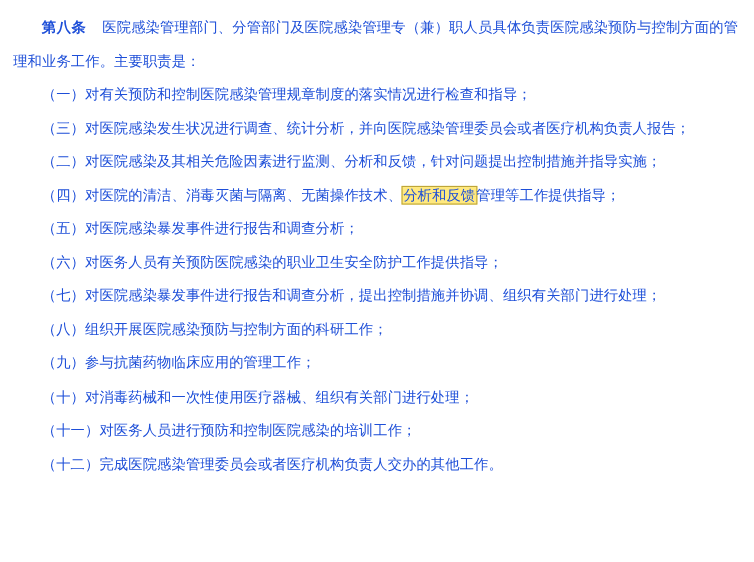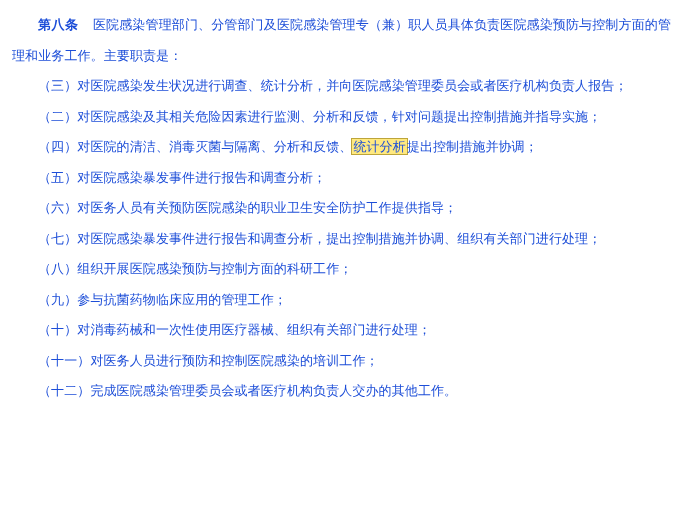--- a/index.html
+++ b/index.html
@@ -50,26 +50,27 @@
     -webkit-box-decoration-break: clone;
   }
 </style>
 </head>
 <body>
 
 <div id="doc">
 
   <p class="para indent"><span class="bold-head">第八条</span><span class="gap"></span><span>医院感染管理部门、分管部门及医院感染管理专（兼）职人员具体负责医院感染预防与控制方面的管理和业务工作。主要职责是：</span></p>
 
+  <p class="para indent"><span>（一）对有关预防和控制医院感染管理规章制度的落实情况进行检查和指导；</span></p>
 
   <p class="para indent"><span>（三）对医院感染发生状况进行调查、统计分析，并向医院感染管理委员会或者医疗机构负责人报告；</span></p>
 
   <p class="para indent"><span>（二）对医院感染及其相关危险因素进行监测、分析和反馈，针对问题提出控制措施并指导实施；</span></p>
 
-  <p class="para indent"><span>（四）对医院的清洁、消毒灭菌与隔离、分析和反馈、</span><span class="hl">统计分析</span><span>提出控制措施并协调；</span></p>
+  <p class="para indent"><span>（四）对医院的清洁、消毒灭菌与隔离、无菌操作技术、</span><span class="hl">分析和反馈</span><span>管理等工作提供指导；</span></p>
 
   <p class="para indent"><span>（五）对医院感染暴发事件进行报告和调查分析；</span></p>
 
   <p class="para indent"><span>（六）对医务人员有关预防医院感染的职业卫生安全防护工作提供指导；</span></p>
 
   <p class="para indent"><span>（七）对医院感染暴发事件进行报告和调查分析，提出控制措施并协调、组织有关部门进行处理；</span></p>
 
   <p class="para indent"><span>（八）组织开展医院感染预防与控制方面的科研工作；</span></p>
 
   <p class="para indent"><span>（九）参与抗菌药物临床应用的管理工作；</span></p>

